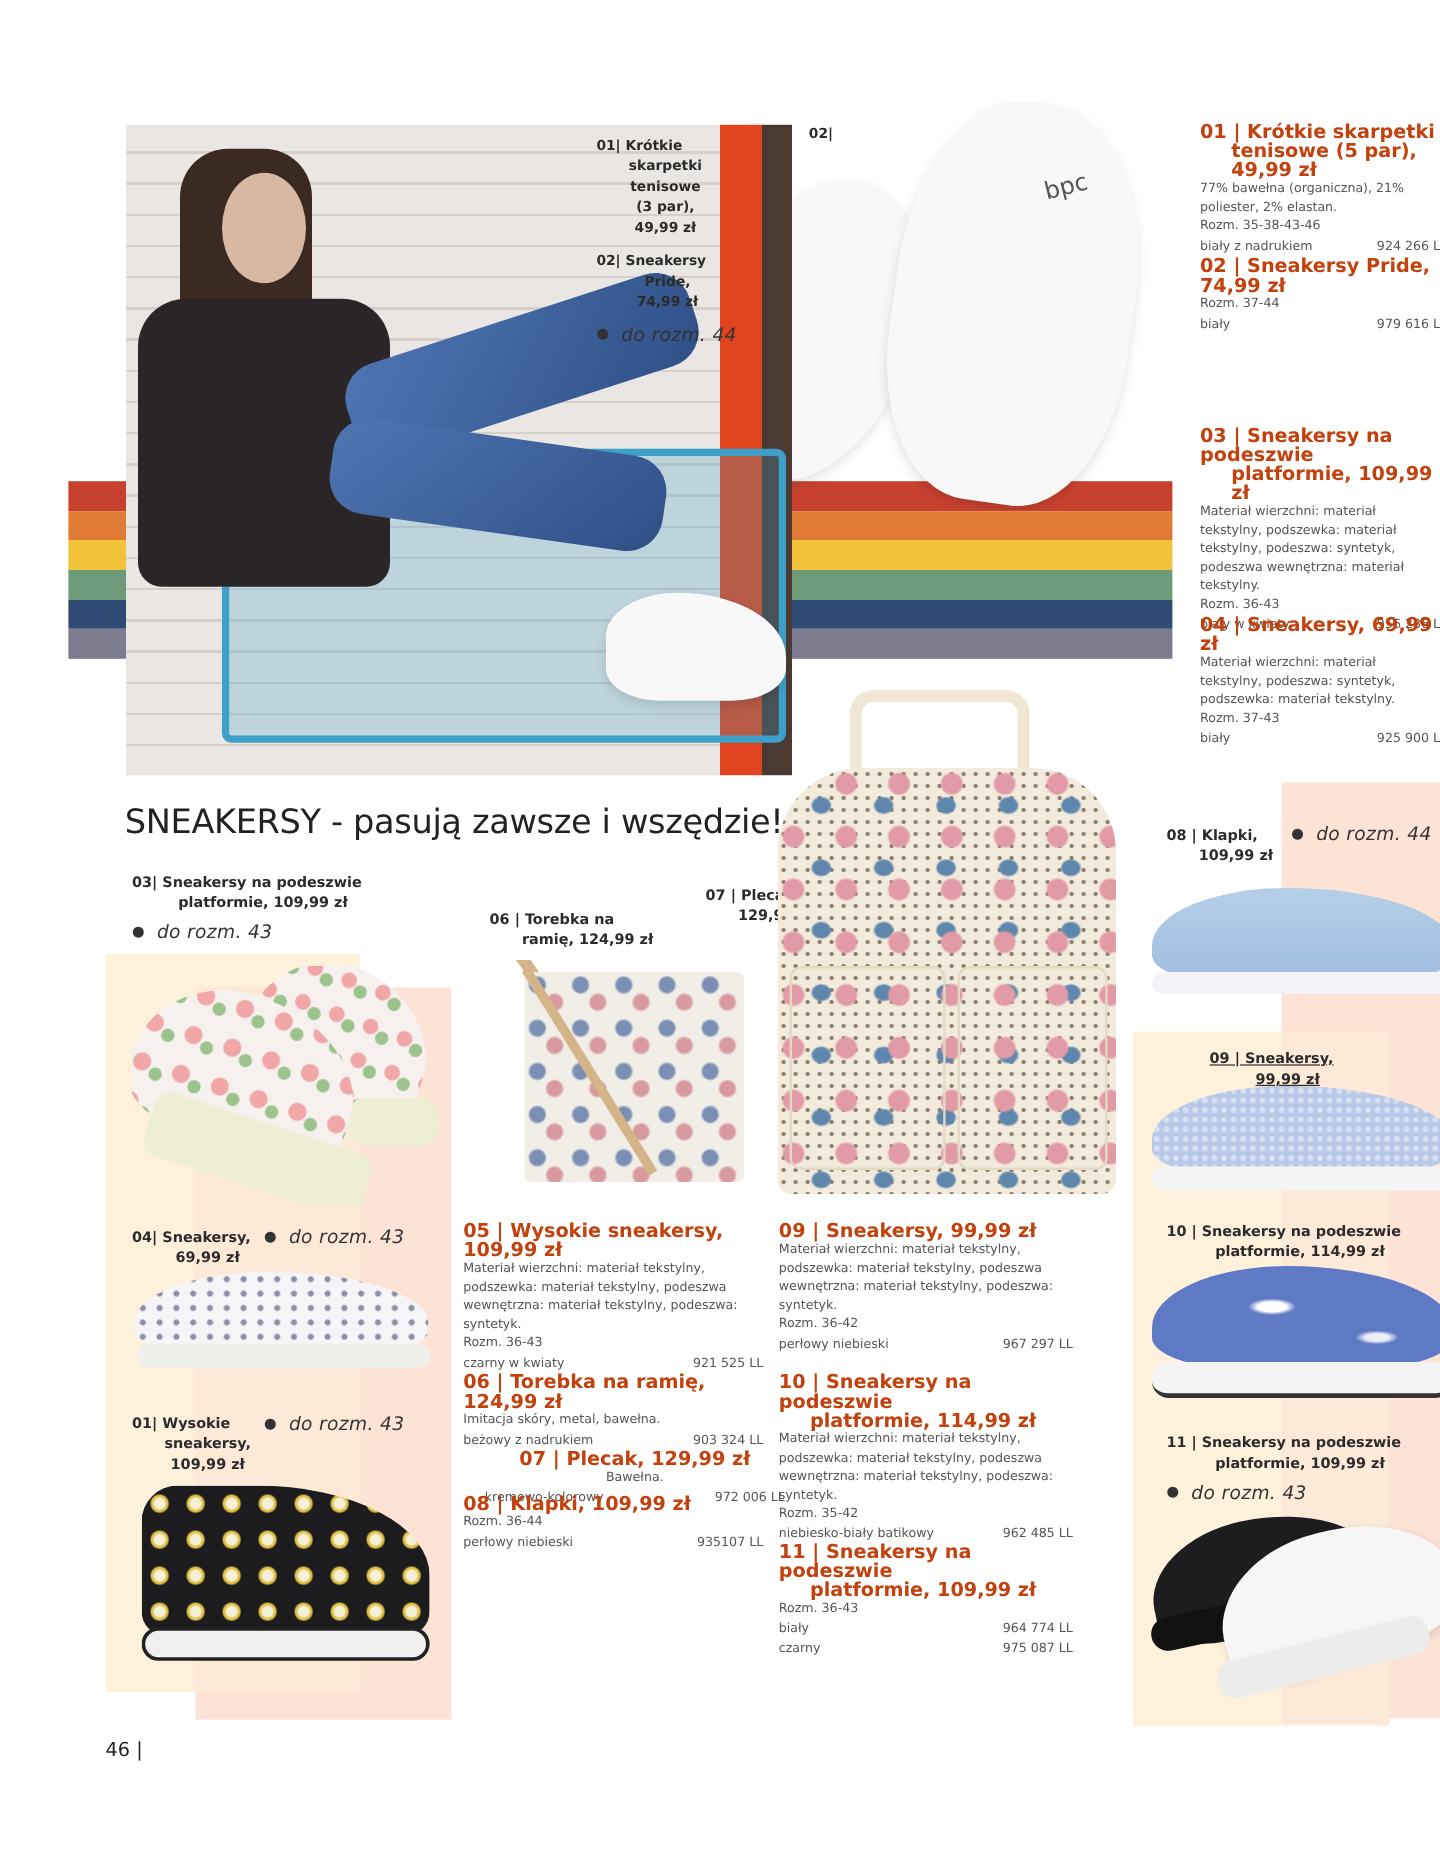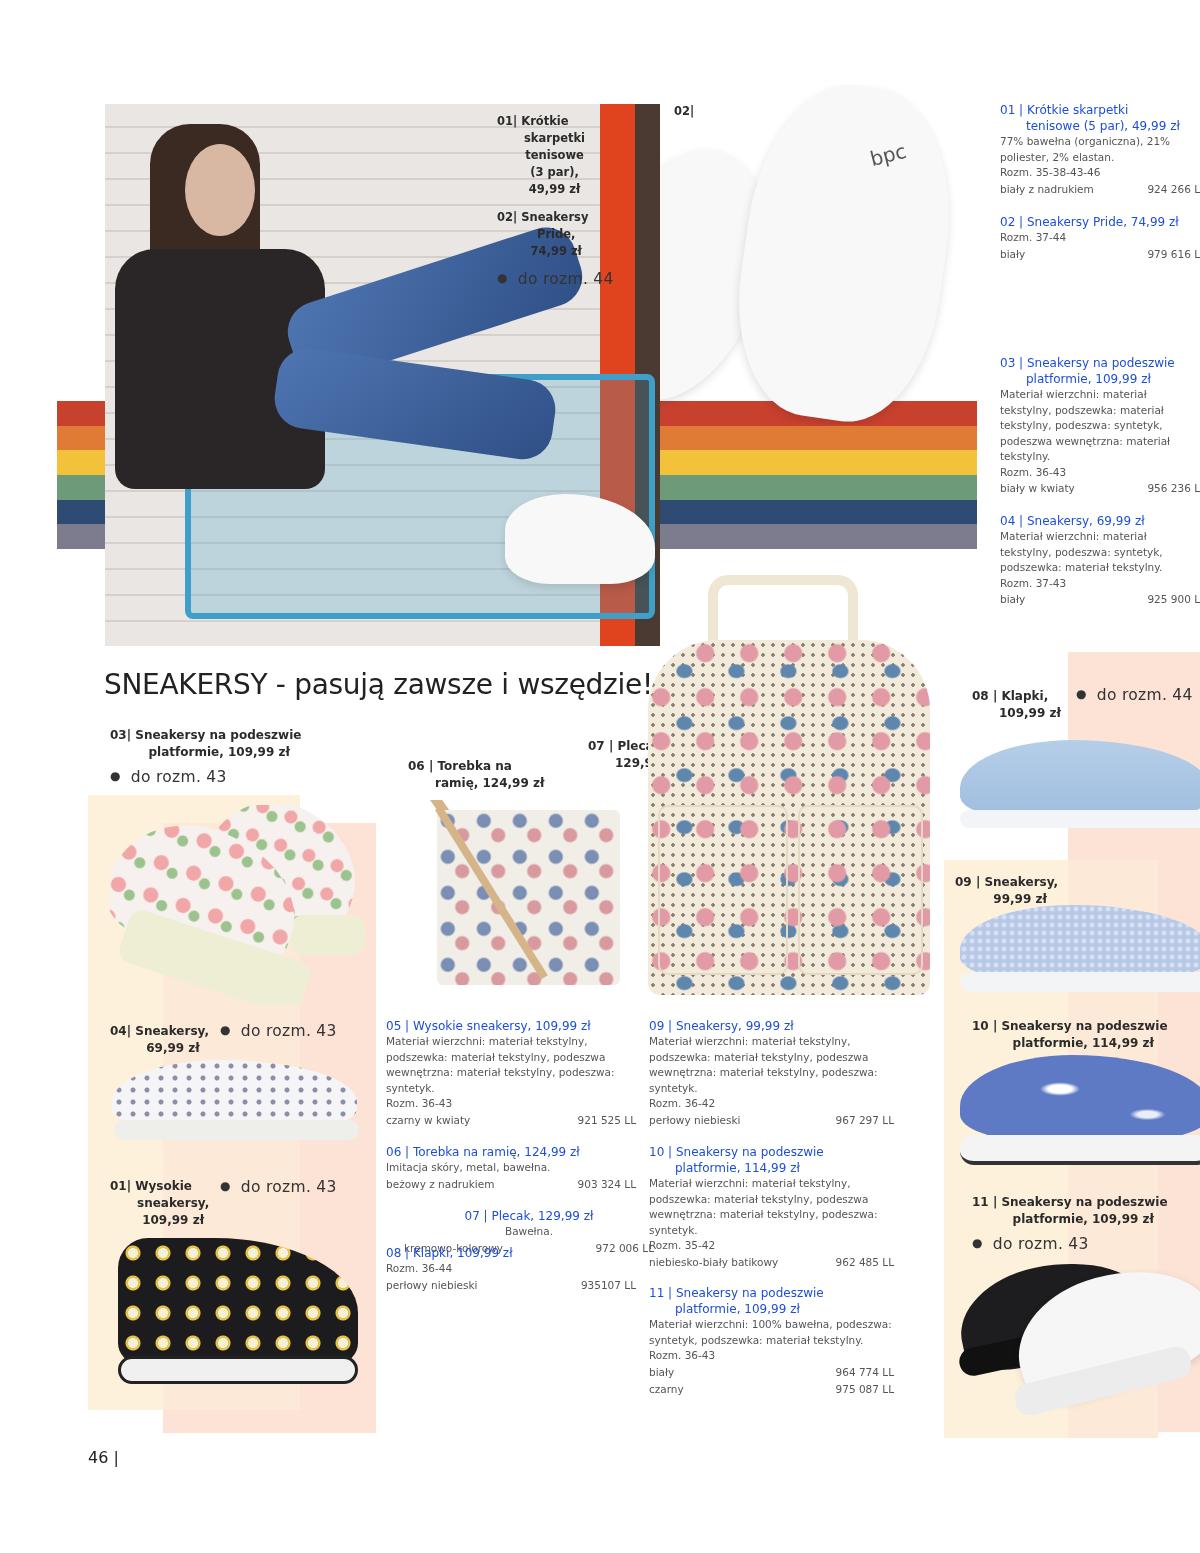--- a/index.html
+++ b/index.html
@@ -31,32 +31,32 @@
   .sole { position: absolute; border-radius: 14px; }
 
   .panel { position: absolute; }
 
   .label {
     position: absolute; font-family: "DejaVu Sans", sans-serif; font-weight: bold;
     font-size: 12px; line-height: 17px; color: #2b2b2b;
   }
   .label .indent { display: block; padding-left: 27px; text-align: center; }
   .size-note {
-    position: absolute; font-family: "DejaVu Sans", sans-serif; font-size: 15.5px; color: #333; letter-spacing: 0.3px;
+    position: absolute; font-family: "DejaVu Sans", sans-serif; font-size: 15.5px; color: #333; letter-spacing: 0.3px; font-style: italic;
   }
   .size-note .dot { font-size: 12px; margin-right: 10px; vertical-align: 2px; }
 
   .heading {
     position: absolute; left: 104px; top: 668px; font-family: "DejaVu Sans", sans-serif;
     font-size: 28px; font-weight: normal; color: #222; letter-spacing: -0.3px;
   }
 
   
   .spec { position: absolute; font-family: "DejaVu Sans", sans-serif; }
-  .spec .title { font-weight: normal; font-size: 12px; line-height: 16px; color: #1d4ed8; }
+  .spec .title { font-weight: bold; font-size: 16px; line-height: 16px; color: #c2410c; }
   .spec .title .indent { display: block; padding-left: 26px; }
   .spec .desc { font-size: 10.5px; line-height: 15.5px; color: #555; }
   .spec .row { display: flex; justify-content: space-between; font-size: 10.5px; line-height: 17px; color: #555; }
 
   .page-num { position: absolute; left: 88px; top: 1448px; font-size: 16px; color: #222; }
 </style>
 </head>
 <body>
 
 <div class="rainbow" style="left:57px; top:401px; width:50px; height:148px;">
@@ -265,21 +265,20 @@
   <div class="title"><span>10 | Sneakersy na podeszwie</span><span class="indent">platformie, 114,99 zł</span></div>
   <div class="desc">Materiał wierzchni: materiał tekstylny, podszewka: materiał tekstylny, podeszwa wewnętrzna: materiał tekstylny, podeszwa: syntetyk.</div>
   <div class="desc">Rozm. 35-42</div>
   <div class="row">
       <span>niebiesko-biały batikowy</span>
       <span>962 485 LL</span>
     </div>
 </div>
 <div class="spec" style="left:649px; top:1285px; width:245px;">
   <div class="title"><span>11 | Sneakersy na podeszwie</span><span class="indent">platformie, 109,99 zł</span></div>
-  <div class="desc">Materiał wierzchni: 100% bawełna, podeszwa: syntetyk, podszewka: materiał tekstylny.</div>
   <div class="desc">Rozm. 36-43</div>
   <div class="row">
       <span>biały</span>
       <span>964 774 LL</span>
     </div>
   <div class="row">
       <span>czarny</span>
       <span>975 087 LL</span>
     </div>
 </div>
@@ -293,21 +292,21 @@
   <span class="indent">109,99 zł</span>
 </div>
 <div class="size-note" style="left:1076px; top:686px;">
   <span class="dot">●</span><span>do rozm. 44</span>
 </div>
 <div class="photo" style="left:960px; top:730px; width:240px; height:105px;">
   <div class="shoe" style="left:0; top:10px; width:250px; height:80px; background:linear-gradient(#b6cfe8, #9fbde0);"></div>
   <div class="sole" style="left:0; top:80px; width:250px; height:18px; background:#f2f4f7;"></div>
 </div>
 
-<div class="label" style="left:955px; top:874px;">
+<div class="label" style="left:1008px; top:874px;text-decoration:underline;">
   <span>09 | Sneakersy,</span>
   <span class="indent">99,99 zł</span>
 </div>
 <div class="photo" style="left:960px; top:900px; width:240px; height:100px;">
   <div class="shoe" style="left:0; top:5px; width:250px; height:75px; background: radial-gradient(circle, #d6e0f2 2px, transparent 3px), #b8c9e8; background-size: 8px 8px;"></div>
   <div class="sole" style="left:0; top:72px; width:250px; height:20px; background:#f3f4f6;"></div>
 </div>
 
 <div class="label" style="left:972px; top:1018px;">
   <span>10 | Sneakersy na podeszwie</span>

